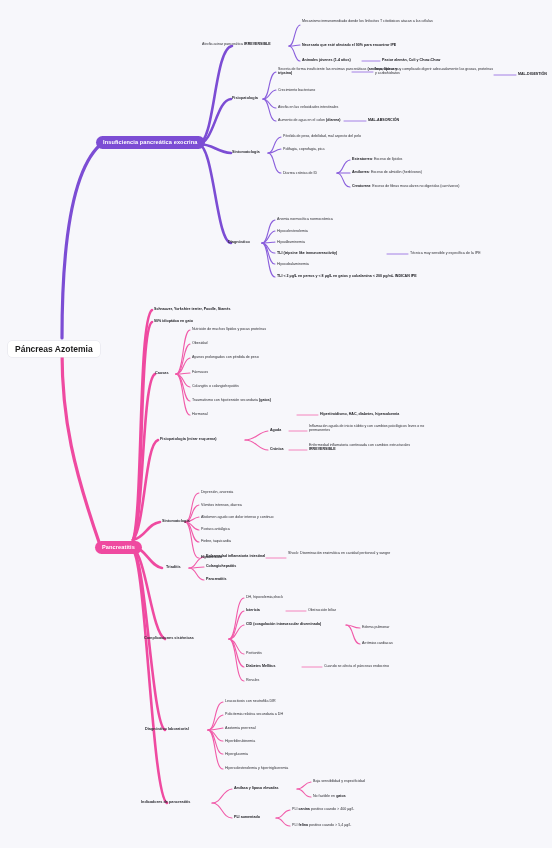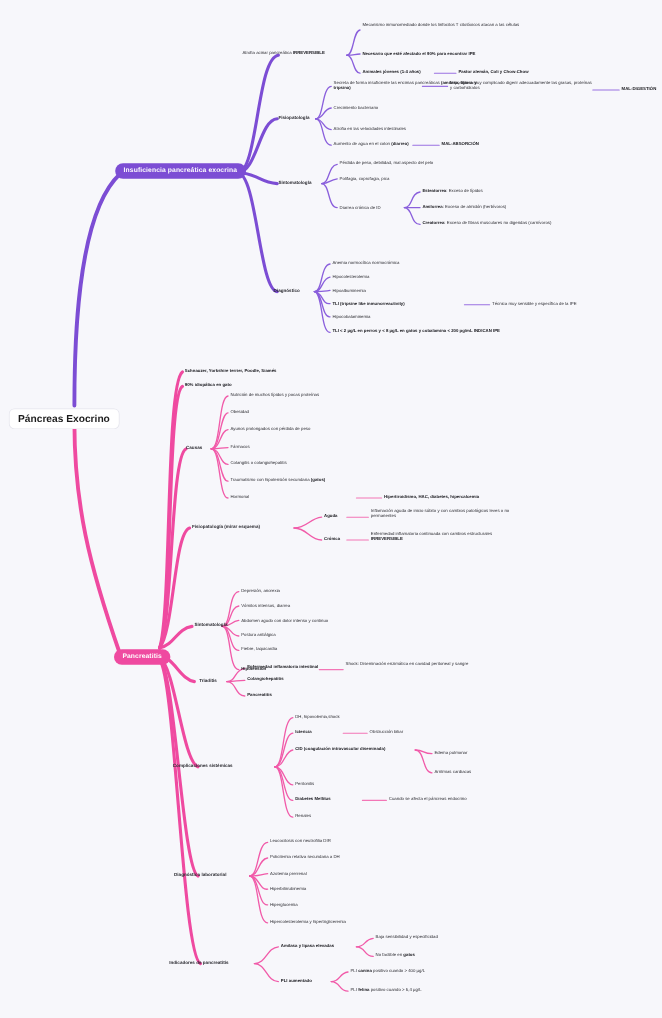--- a/index.html
+++ b/index.html
@@ -150,21 +150,21 @@
     <g fill="none" stroke="#f376b6" stroke-width="0.9" stroke-linecap="round">
       <path d="M297,415 L318,415"></path>
       <path d="M289,431 L307,431"></path>
       <path d="M289,450 L307,450"></path>
       <path d="M266,558 L286,558"></path>
       <path d="M286,611 L306,611"></path>
       <path d="M302,667 L322,667"></path>
     </g>
   </svg>
 
-  <div class="node root" style="left:8px;top:341px;">Páncreas Exocrino</div>
+  <div class="node root" style="left:8px;top:341px;">Páncreas Azotemia</div>
 
   <div class="node pill ipe" style="left:96px;top:136px;">Insuficiencia pancreática exocrina</div>
 
   <div class="node lbl" style="left:202px;top:42px;"><span>Atrofia acinar pancreática </span><b>IRREVERSIBLE</b></div>
   <div class="node lbl w" style="left:302px;top:19px;width:150px;">Mecanismo inmunomediado donde los linfocitos T citotóxicos atacan a las células</div>
   <div class="node lbl b" style="left:302px;top:43px;">Necesario que esté afectado el 90% para encontrar IPE</div>
   <div class="node lbl b" style="left:302px;top:58px;">Animales jóvenes (1-4 años)</div>
   <div class="node lbl b" style="left:382px;top:58px;">Pastor alemán, Coli y Chow-Chow</div>
 
   <div class="node lbl lvl2" style="left:232px;top:96px;">Fisiopatología</div>

